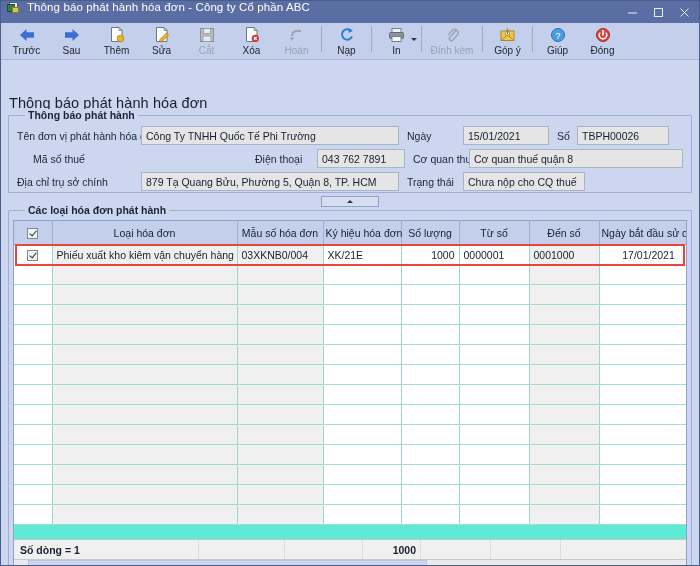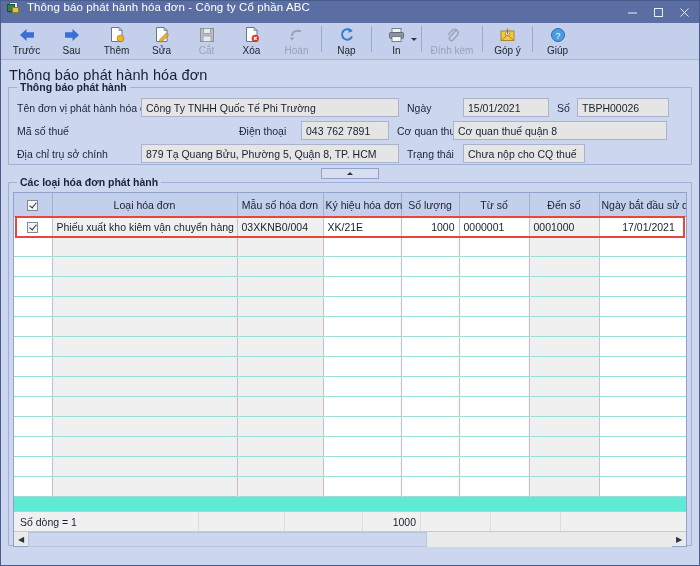--- a/index.html
+++ b/index.html
@@ -137,35 +137,36 @@
     border-top: 3px solid #2b3444;
   }
 
   
   .page-heading {
     font-size: 14.5px;
     color: #152033;
     padding: 7px 0 4px 8px;
     font-weight: normal;
     letter-spacing: 0.1px;
+    margin-top: 28px;
   }
 
   
   .groupbox {
     position: relative;
     margin: 0 7px;
     border: 1px solid #9fb0d4;
     border-radius: 1px;
     padding: 10px 6px 6px 6px;
     box-sizing: border-box;
   }
   .groupbox > .gb-title {
     position: absolute;
     top: -7px;
-    left: 8px;
+    left: 16px;
     background: #ccd6ef;
     padding: 0 3px;
     font-size: 10.5px;
     font-weight: bold;
     color: #1b2436;
     white-space: nowrap;
   }
 
   
   .form-row {
@@ -308,20 +309,21 @@
     box-sizing: border-box;
   }
   .grid-summary .sc {
     box-sizing: border-box;
     height: 100%;
     display: flex;
     align-items: center;
     padding: 0 4px;
     border-right: 1px solid #dcdcdc;
     white-space: nowrap;
+    font-weight: bold;
   }
   
   .hscroll {
     height: 15px;
     background: #eaeaea;
     display: flex;
     align-items: center;
     border-top: 1px solid #c9c9c9;
     box-sizing: border-box;
   }
@@ -510,38 +512,48 @@
     <div class="tbtn">
       <div class="ico">
         <svg width="16" height="16" viewBox="0 0 16 16">
           <circle cx="8" cy="8" r="6.5" fill="#4a9ee0" stroke="#2b6fae" stroke-width="1"></circle>
           <text x="8" y="11.6" font-family="Liberation Sans, sans-serif" font-size="9" fill="#ffffff" text-anchor="middle">?</text>
         </svg>
       </div>
       <div class="lbl">Giúp</div>
     </div>
 
+    <div class="tbtn">
+      <div class="ico">
+        <svg width="16" height="16" viewBox="0 0 16 16">
+          <circle cx="8" cy="8" r="6.5" fill="#d9443c" stroke="#a42a24" stroke-width="1"></circle>
+          <path d="M8 3.6 V8" stroke="#ffffff" stroke-width="1.6" stroke-linecap="round"></path>
+          <path d="M5.2 5.6 A3.7 3.7 0 1 0 10.8 5.6" stroke="#ffffff" stroke-width="1.4" fill="none"></path>
+        </svg>
+      </div>
+      <div class="lbl">Đóng</div>
+    </div>
   </div>
 
   <div class="page-heading">Thông báo phát hành hóa đơn</div>
 
   <div class="groupbox" style="height:78px;">
     <div class="gb-title">Thông báo phát hành</div>
 
     <div class="form-row">
       <div class="lbl-cell" style="width:126px;">Tên đơn vị phát hành hóa đơn</div>
       <div class="fld" style="width:258px;">Công Ty TNHH Quốc Tế Phi Trường</div>
       <div class="lbl-cell" style="width:64px;padding-left:8px;">Ngày</div>
       <div class="fld" style="width:86px;">15/01/2021</div>
       <div class="lbl-cell" style="width:28px;padding-left:8px;">Số</div>
       <div class="fld" style="width:92px;">TBPH00026</div>
     </div>
 
     <div class="form-row">
-      <div class="lbl-cell" style="width:126px;">Mã số thuế</div>
+      <div class="lbl-cell" style="width:126px;margin-left:16px;">Mã số thuế</div>
       <div class="fld" style="width:88px;margin-top:45px;">0101243150-296</div>
       <div class="lbl-cell" style="width:72px;padding-left:10px;">Điện thoại</div>
       <div class="fld" style="width:88px;">043 762 7891</div>
       <div class="lbl-cell" style="width:64px;padding-left:8px;">Cơ quan thuế</div>
       <div class="fld" style="width:214px;">Cơ quan thuế quận 8</div>
     </div>
 
     <div class="form-row">
       <div class="lbl-cell" style="width:126px;">Địa chỉ trụ sở chính</div>
       <div class="fld" style="width:258px;text-align:right;">879 Tạ Quang Bửu, Phường 5, Quận 8, TP. HCM</div>

